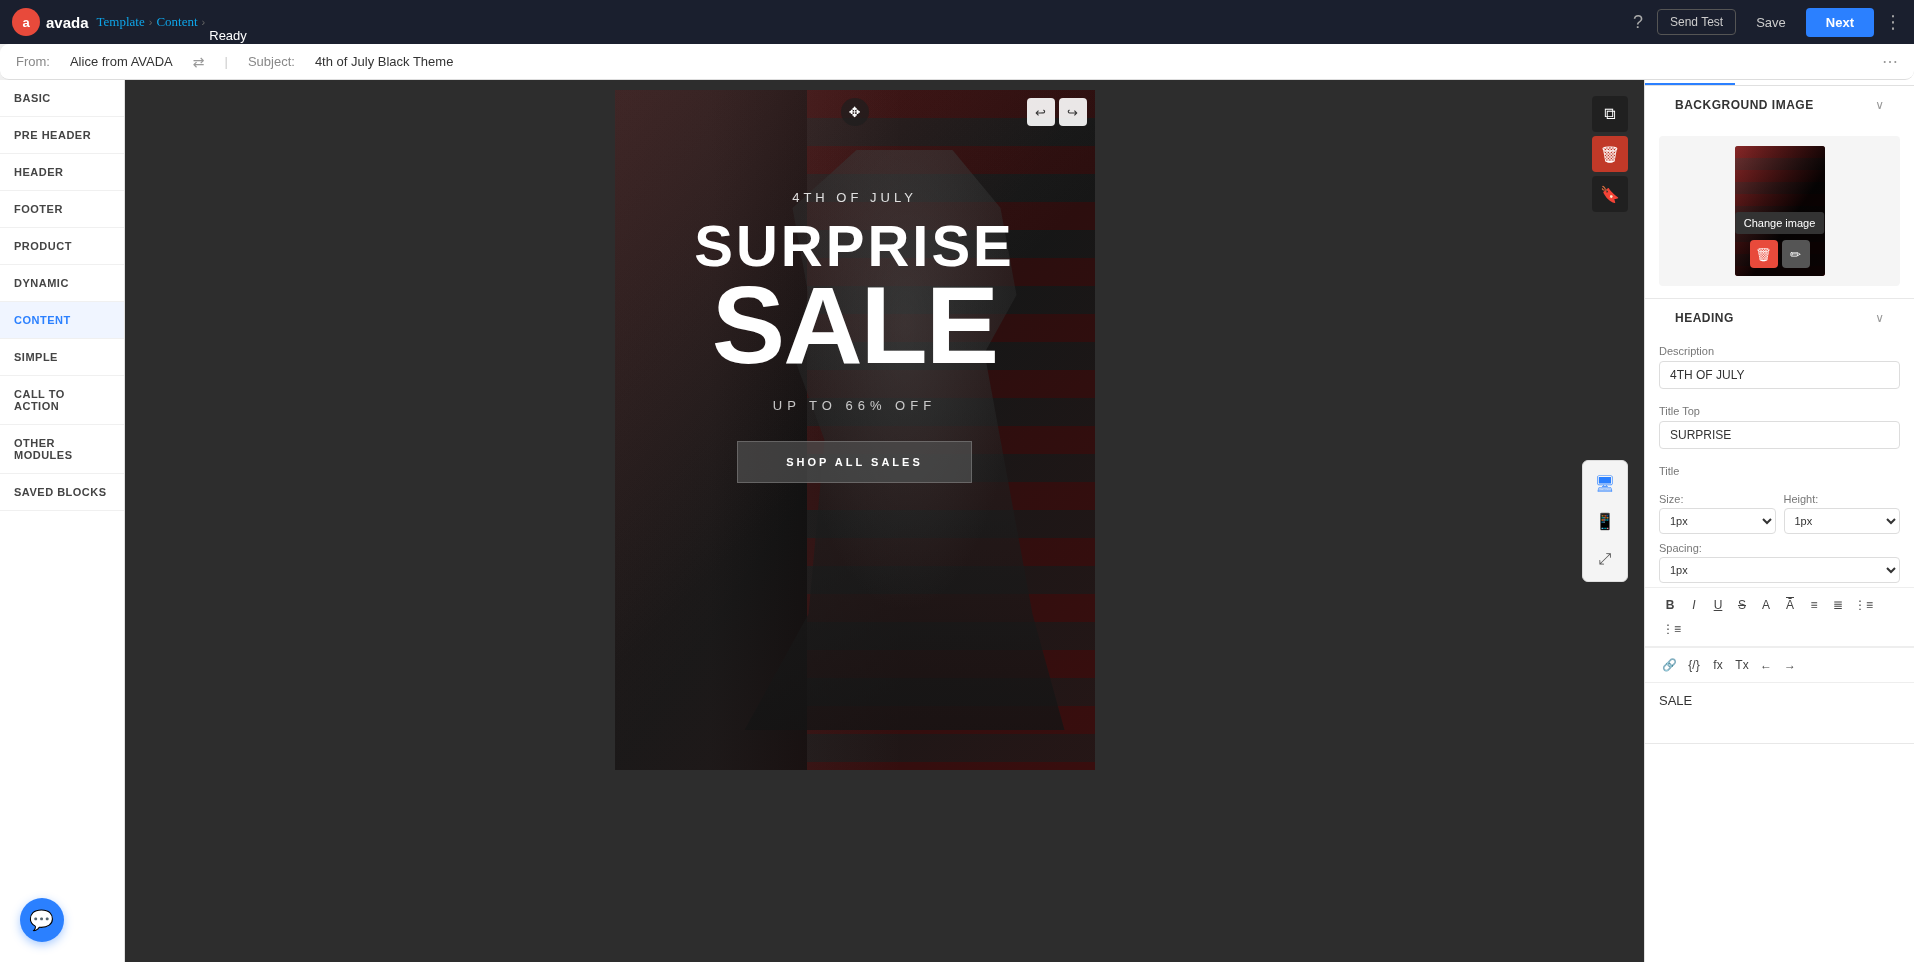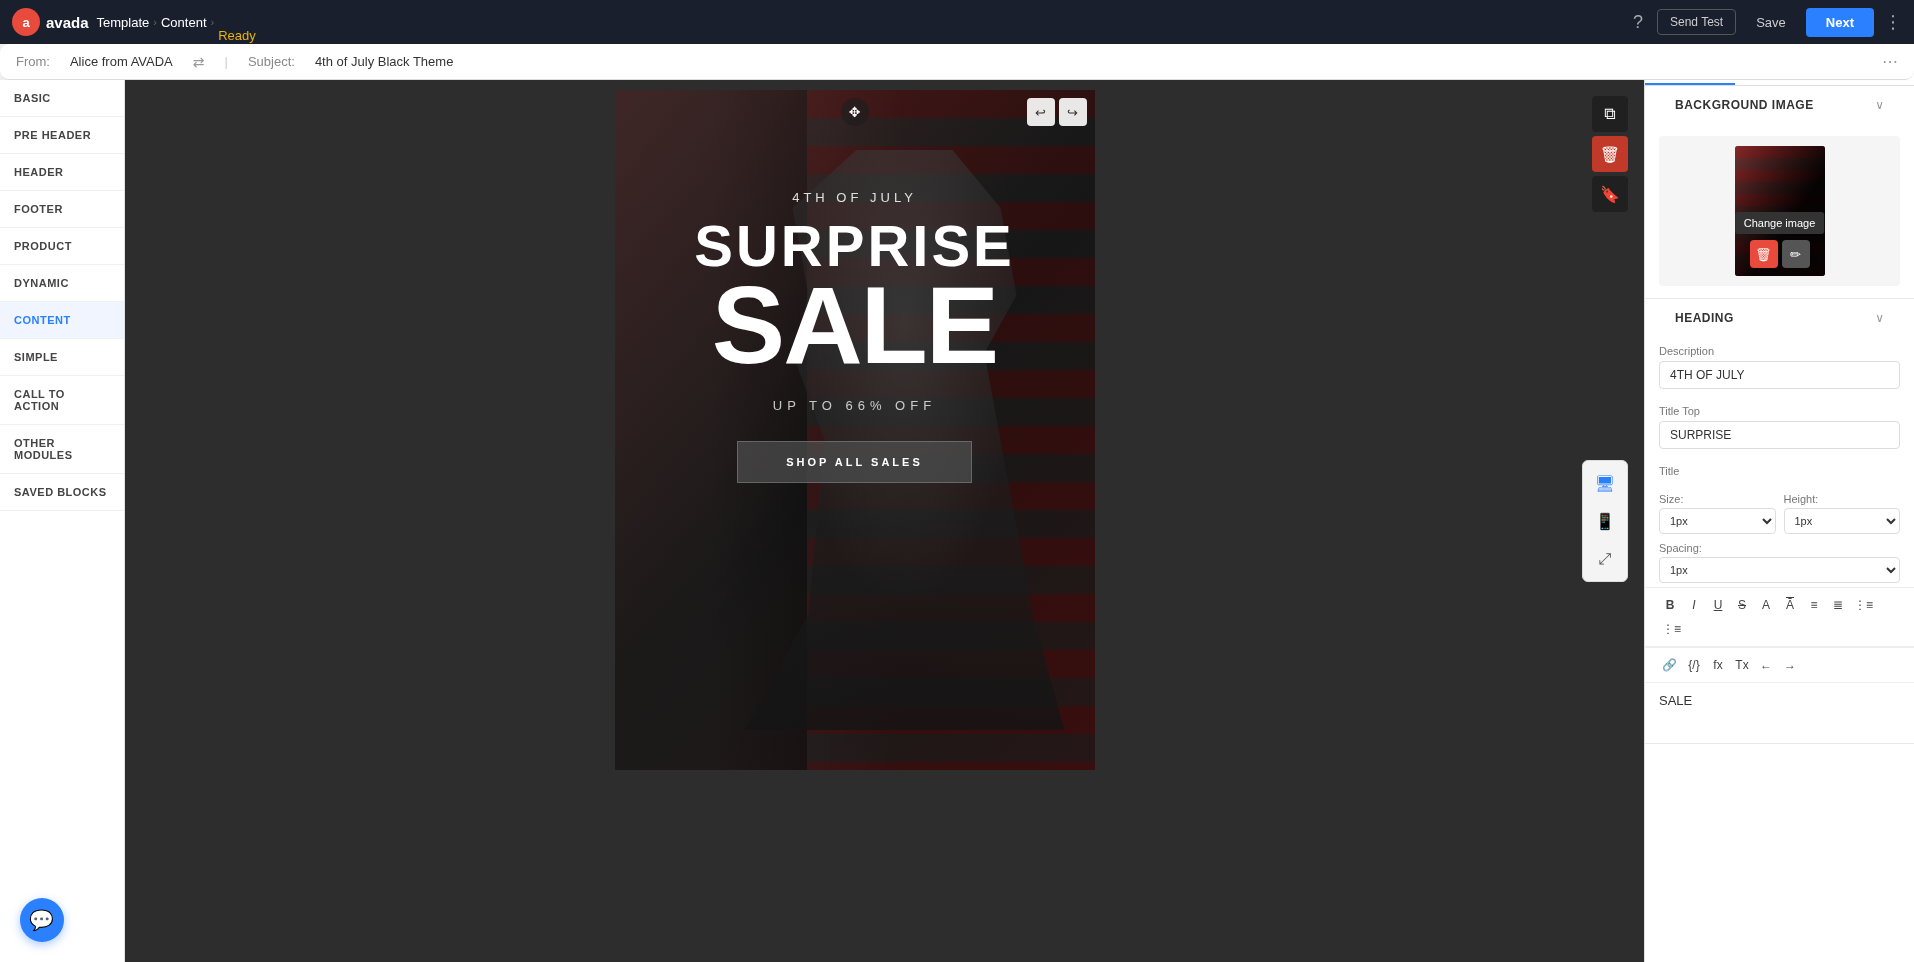--- a/index.html
+++ b/index.html
@@ -7,23 +7,23 @@
 
     
     #topbar {
       display: flex; align-items: center; justify-content: space-between;
       background: #1a1f2e; height: 44px; padding: 0 12px; position: fixed; top: 0; left: 0; right: 0; z-index: 1000;
     }
     #topbar-left { display: flex; align-items: center; gap: 8px; }
     .avada-logo { display: flex; align-items: center; gap: 6px; color: #fff; font-weight: 700; font-size: 15px; }
     .avada-logo-icon { width: 28px; height: 28px; background: #e84a3b; border-radius: 50%; display: flex; align-items: center; justify-content: center; color: #fff; font-size: 13px; font-weight: 900; }
     .breadcrumb { display: flex; align-items: center; gap: 4px; color: #aaa; font-size: 13px; }
-    .breadcrumb-item { color: #ffffff; cursor: pointer; }
+    .breadcrumb-item { color: #0ea5e9; cursor: pointer; font-family: Liberation Serif, serif; }
     .breadcrumb-sep { color: #666; font-size: 11px; }
-    .breadcrumb-current { color: #eab308; margin-top: 27px; }
+    .breadcrumb-current { color: #ffffff; margin-top: 27px; }
     #topbar-right { display: flex; align-items: center; gap: 10px; }
     .btn-help { background: none; border: none; color: #aaa; font-size: 18px; cursor: pointer; padding: 4px; }
     .btn-send-test { background: none; border: 1px solid #555; color: #ccc; padding: 5px 12px; border-radius: 4px; font-size: 12px; cursor: pointer; }
     .btn-save { background: none; border: none; color: #ccc; font-size: 13px; cursor: pointer; padding: 5px 10px; }
     .btn-next { background: #2b80ff; border: none; color: #fff; padding: 7px 20px; border-radius: 4px; font-size: 13px; font-weight: 600; cursor: pointer; }
     .btn-more { background: none; border: none; color: #aaa; font-size: 18px; cursor: pointer; }
 
     
     #infobar {
       position: fixed; top: 44px; left: 0; right: 0; background: #fff; border-bottom: 1px solid #ddd;

